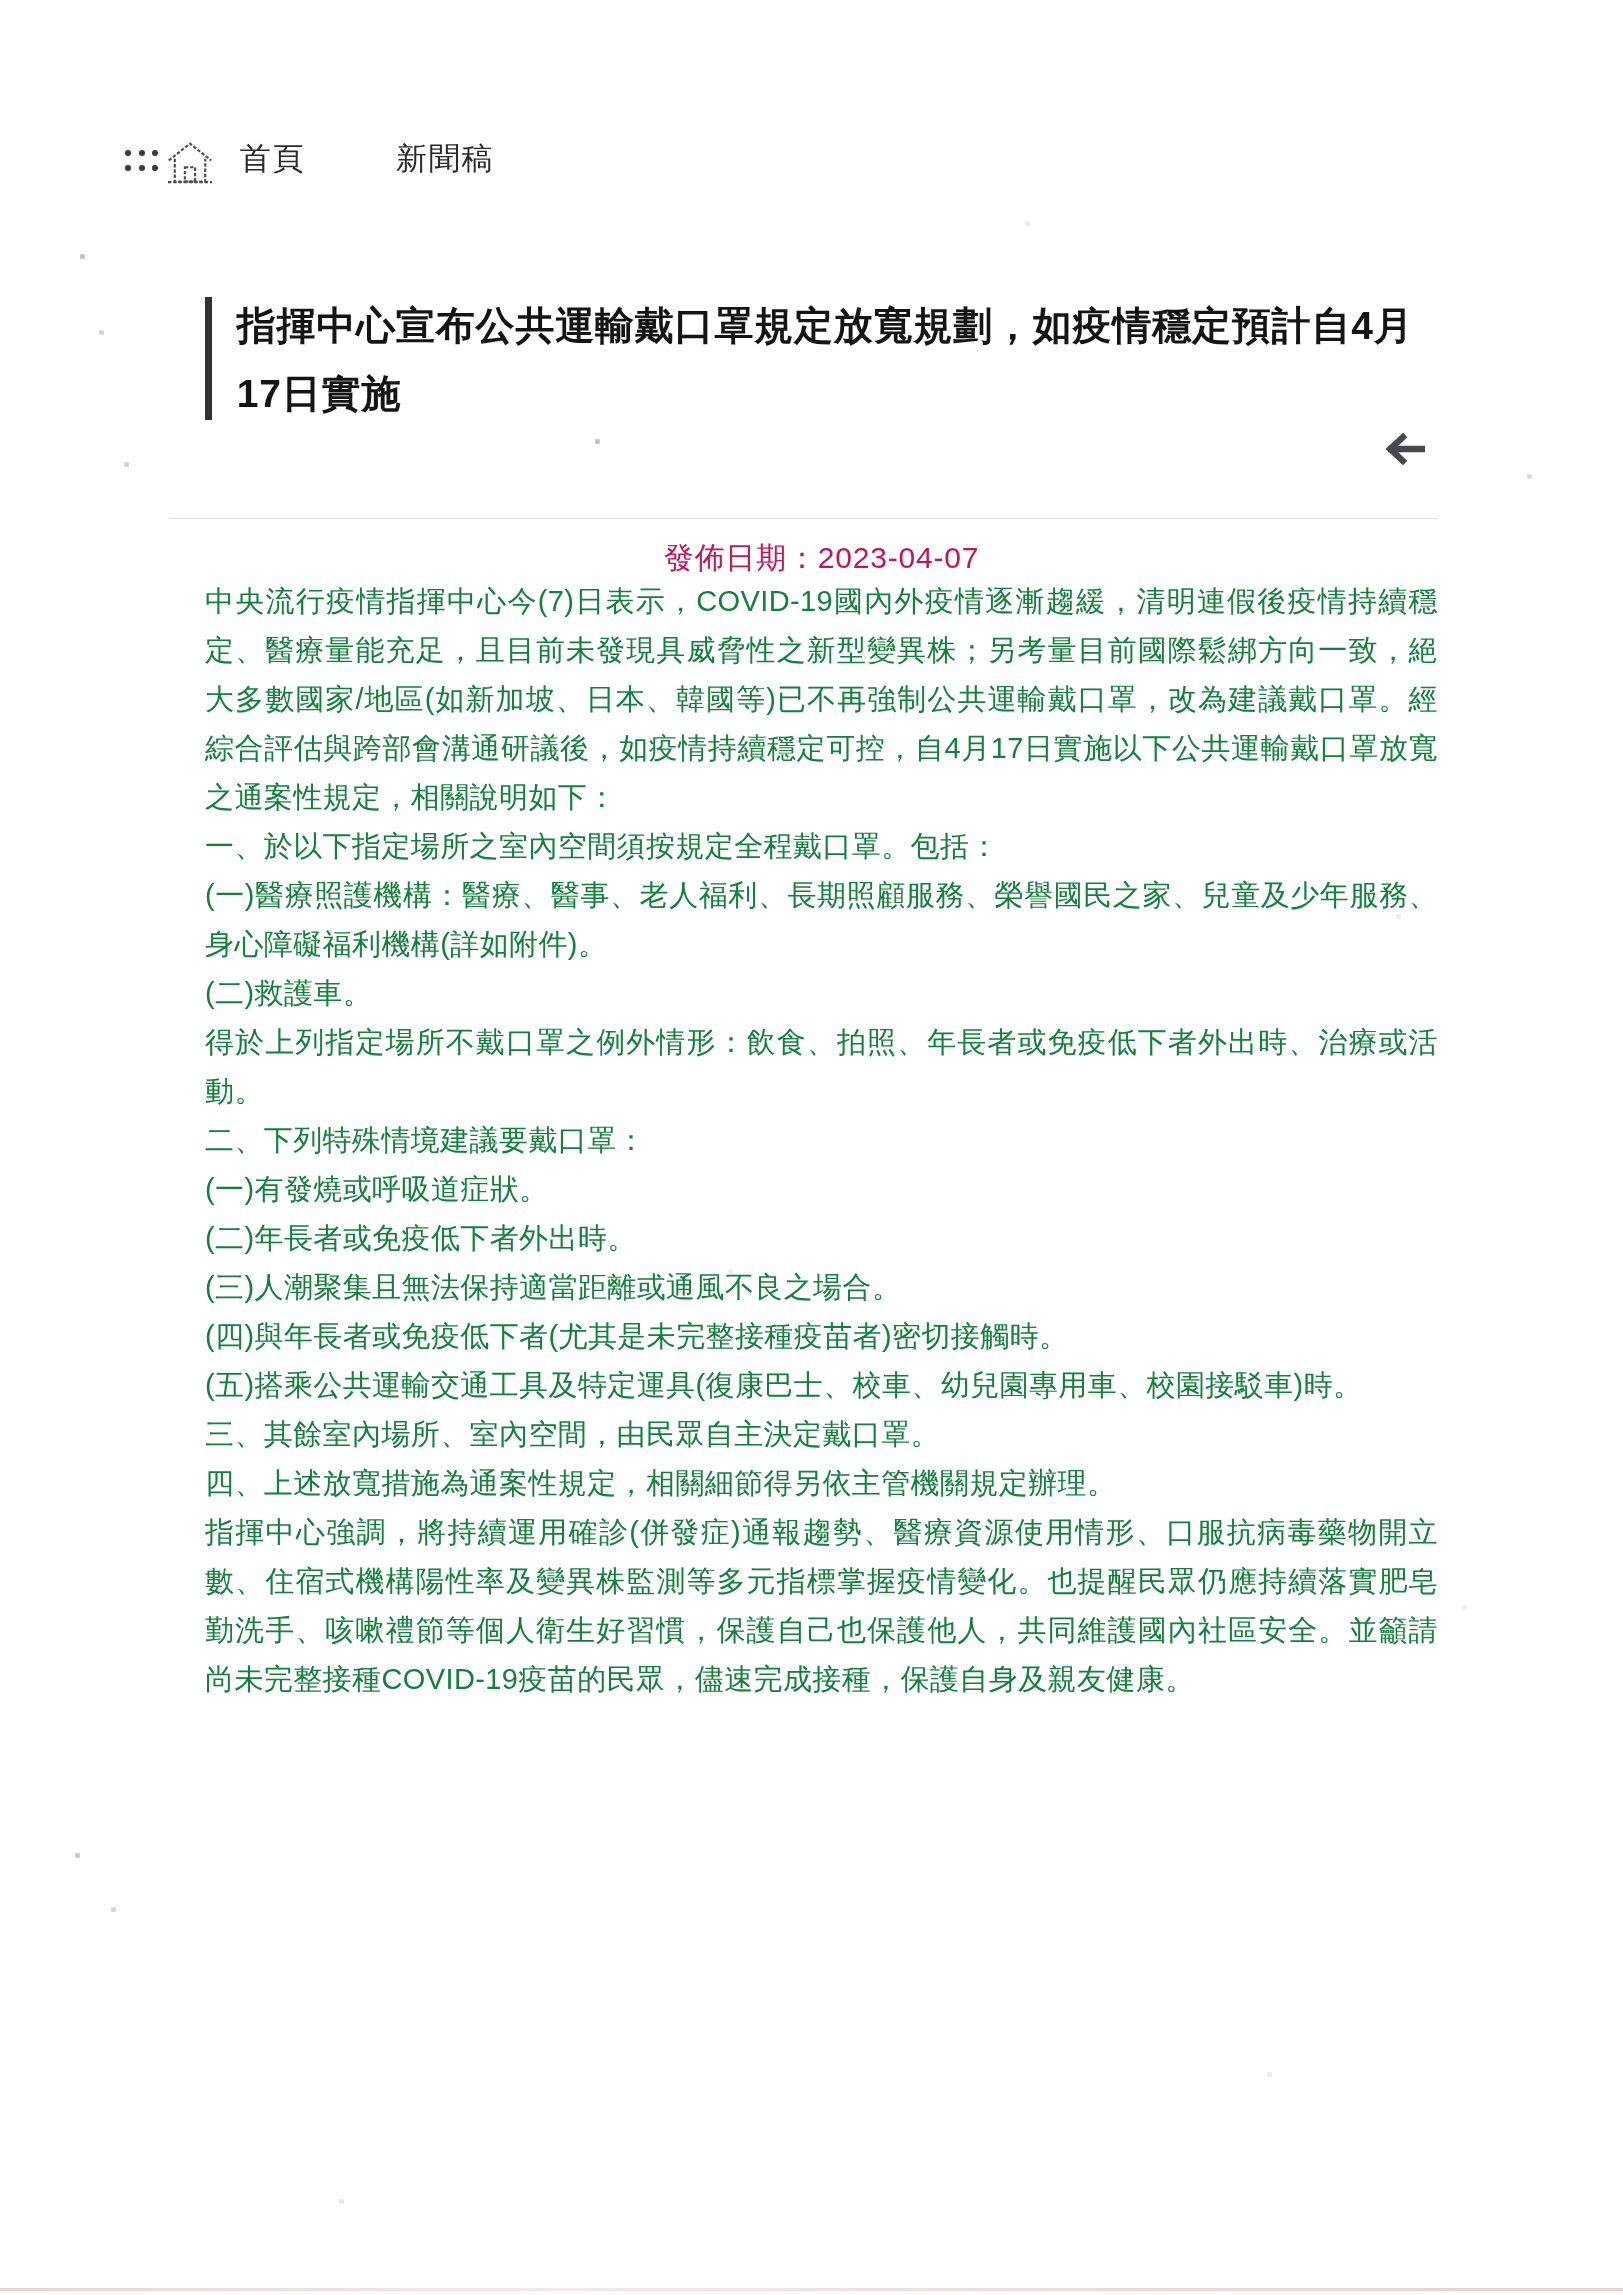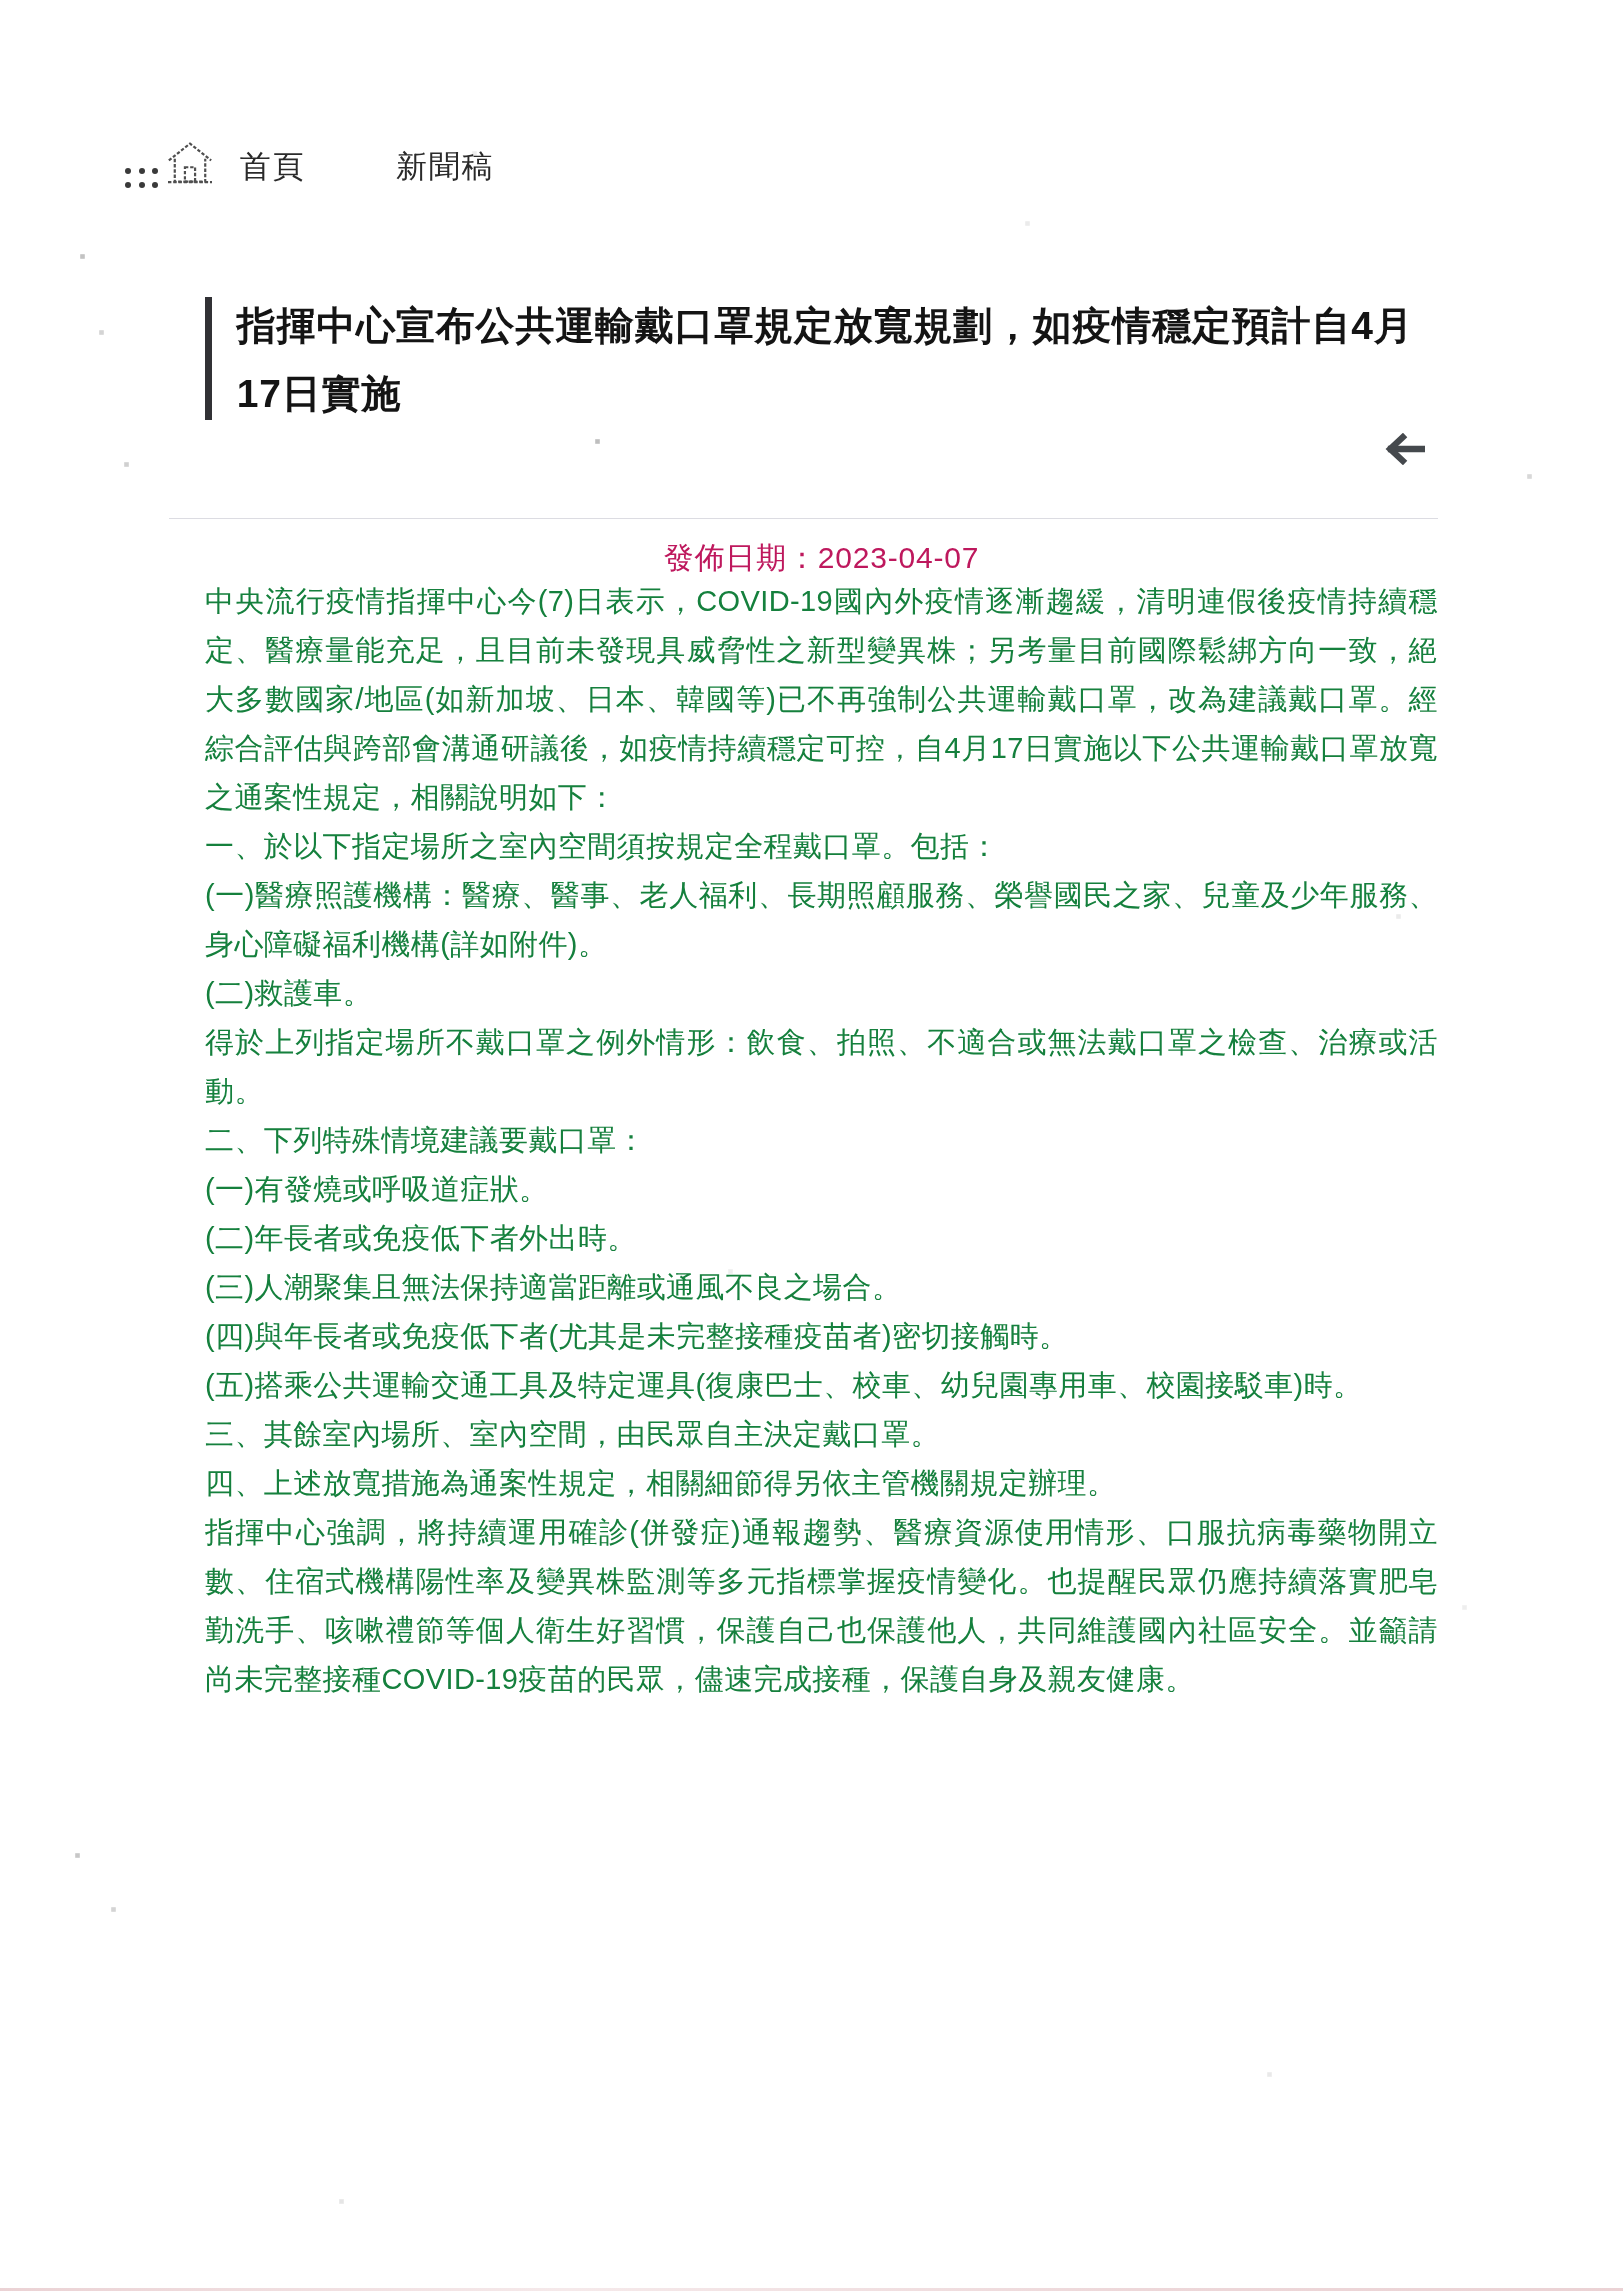--- a/index.html
+++ b/index.html
@@ -13,21 +13,21 @@
     font-family: "Liberation Sans", sans-serif;
     color: #1f1f1f;
   }
 
   
   .breadcrumb {
     position: absolute;
     top: 138px;
     left: 125px;
     display: flex;
-    align-items: flex-end;
+    align-items: flex-start;
   }
   .a11y-dots {
     display: grid;
     grid-template-columns: repeat(3, 6px);
     grid-template-rows: repeat(2, 6px);
     column-gap: 7.6px;
     row-gap: 8.5px;
     margin-right: 8.5px;
     margin-top: 12px;
   }
@@ -189,21 +189,21 @@
 
     <hr class="divider">
 
     <div class="pub-date">發佈日期：2023-04-07</div>
 
     <div class="body-text">
       <p class="p-intro">中央流行疫情指揮中心今(7)日表示，COVID-19國內外疫情逐漸趨緩，清明連假後疫情持續穩定、醫療量能充足，且目前未發現具威脅性之新型變異株；另考量目前國際鬆綁方向一致，絕大多數國家/地區(如新加坡、日本、韓國等)已不再強制公共運輸戴口罩，改為建議戴口罩。經綜合評估與跨部會溝通研議後，如疫情持續穩定可控，自4月17日實施以下公共運輸戴口罩放寬之通案性規定，相關說明如下：</p>
       <p class="p-h1">一、於以下指定場所之室內空間須按規定全程戴口罩。包括：</p>
       <p class="p-list1">(一)醫療照護機構：醫療、醫事、老人福利、長期照顧服務、榮譽國民之家、兒童及少年服務、身心障礙福利機構(詳如附件)。
 (二)救護車。
-得於上列指定場所不戴口罩之例外情形：飲食、拍照、不適合或無法戴口罩之檢查、治療或活動。</p>
+得於上列指定場所不戴口罩之例外情形：飲食、拍照、年長者或免疫低下者外出時、治療或活動。</p>
       <p class="p-h2">二、下列特殊情境建議要戴口罩：</p>
       <p class="p-list2">(一)有發燒或呼吸道症狀。
 (二)年長者或免疫低下者外出時。
 (三)人潮聚集且無法保持適當距離或通風不良之場合。
 (四)與年長者或免疫低下者(尤其是未完整接種疫苗者)密切接觸時。
 (五)搭乘公共運輸交通工具及特定運具(復康巴士、校車、幼兒園專用車、校園接駁車)時。</p>
       <p class="p-h3">三、其餘室內場所、室內空間，由民眾自主決定戴口罩。</p>
       <p class="p-h4">四、上述放寬措施為通案性規定，相關細節得另依主管機關規定辦理。</p>
       <p class="p-final">指揮中心強調，將持續運用確診(併發症)通報趨勢、醫療資源使用情形、口服抗病毒藥物開立數、住宿式機構陽性率及變異株監測等多元指標掌握疫情變化。也提醒民眾仍應持續落實肥皂勤洗手、咳嗽禮節等個人衛生好習慣，保護自己也保護他人，共同維護國內社區安全。並籲請尚未完整接種COVID-19疫苗的民眾，儘速完成接種，保護自身及親友健康。</p>
     </div>

